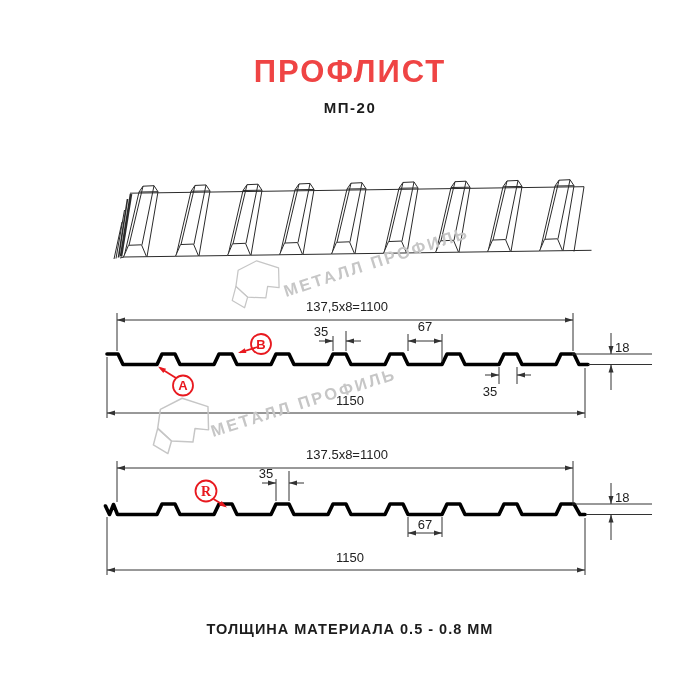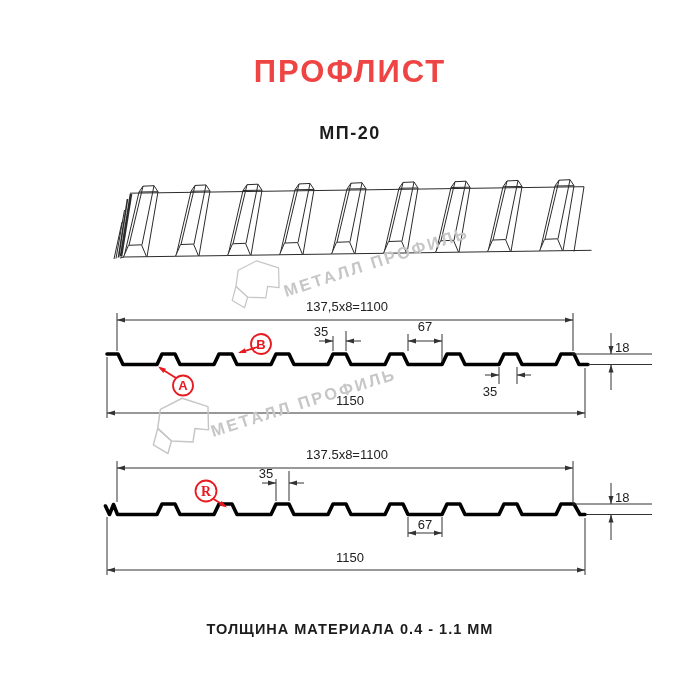--- a/index.html
+++ b/index.html
@@ -1,21 +1,21 @@
 <!DOCTYPE html>
 <html><head>
 <meta charset="utf-8">
 <style>
   html,body{margin:0;padding:0;background:#ffffff;}
   #stage{position:relative;width:700px;height:700px;background:#ffffff;overflow:hidden;
          font-family:"Liberation Sans",sans-serif;color:#1a1a1a;}
   .title{position:absolute;left:0;top:54px;width:700px;text-align:center;
          font-size:31px;font-weight:bold;letter-spacing:2px;color:#ef4444;}
   .subtitle{position:absolute;left:0;top:99px;width:700px;text-align:center;
-         font-size:18px;font-weight:bold;letter-spacing:1.5px;color:#1c1c1c;margin-top:24px;}
+         font-size:15px;font-weight:bold;letter-spacing:1.5px;color:#1c1c1c;}
   .footer{position:absolute;left:0;top:621px;width:700px;text-align:center;
          font-size:14.5px;font-weight:bold;letter-spacing:1px;color:#1c1c1c;}
   svg{position:absolute;left:0;top:0;}
   .dimline{stroke:#333;stroke-width:1;fill:none;}
   .dimhead{fill:#333;stroke:none;}
   .dimtext{font-size:13px;fill:#222;font-family:"Liberation Sans",sans-serif;}
   .profile{stroke:#000;stroke-width:3.6;fill:none;stroke-linejoin:round;stroke-linecap:round;}
   .sheet{stroke:#2b2b2b;stroke-width:1;fill:none;stroke-linejoin:round;}
   .sheetfill{stroke:#2b2b2b;stroke-width:1;fill:#ffffff;stroke-linejoin:round;}
   .wm{stroke:#c6c6c6;stroke-width:2.2;fill:none;stroke-linejoin:round;}
@@ -213,14 +213,14 @@
 
       <g>
         <line class="red" x1="213.5" y1="499" x2="225" y2="506"></line>
         <polygon class="redhead" points="0,0 8,-2.5 8,2.5" transform="translate(227,507.5) rotate(-147)"></polygon>
         <circle class="red" cx="206" cy="491" r="10.5"></circle>
         <text class="redletter-serif" text-anchor="middle" x="206" y="496">R</text>
       </g>
     </g>
   </svg>
 
-  <div class="footer">ТОЛЩИНА МАТЕРИАЛА 0.4 - 1.1 ММ</div>
+  <div class="footer">ТОЛЩИНА МАТЕРИАЛА 0.5 - 0.8 ММ</div>
 </div>
 
 </body></html>

